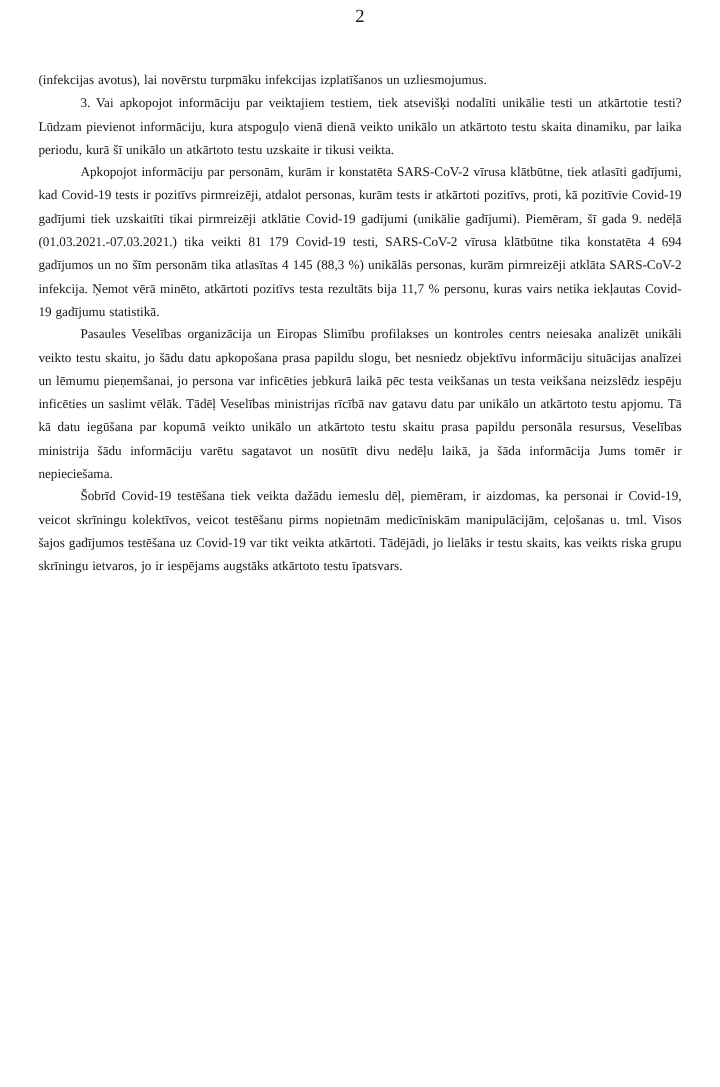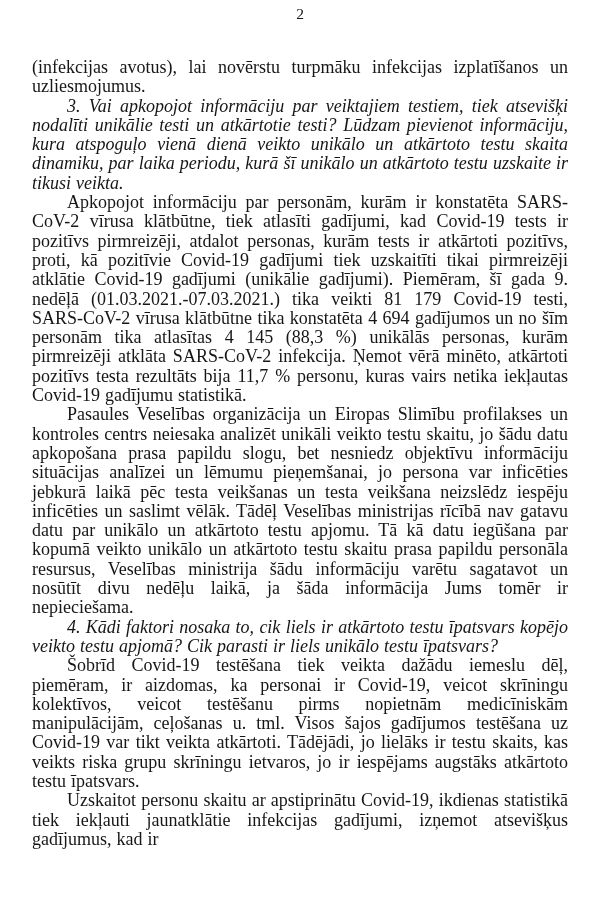--- a/index.html
+++ b/index.html
@@ -28,38 +28,35 @@
     line-height: 16px;
     margin-bottom: 36px;
   }
   .content {
     width: 536px;
   }
   .para {
     margin: 0;
     padding: 0;
     text-align: justify;
-    font-size: 18px;
+    font-size: 11px;
     line-height: 19.3px;
     word-spacing: 0.5px;
   }
   .para.indent {
     text-indent: 35px;
   }
   .para.italic {
-    font-style: italic;
   }
 </style>
 </head>
 <body>
 
 <div class="page">
   <div class="page-number">2</div>
   <div class="content" id="paragraphs-container">
       <p class="para">(infekcijas avotus), lai novērstu turpmāku infekcijas izplatīšanos un uzliesmojumus.</p>
       <p class="para indent italic">3. Vai apkopojot informāciju par veiktajiem testiem, tiek atsevišķi nodalīti unikālie testi un atkārtotie testi? Lūdzam pievienot informāciju, kura atspoguļo vienā dienā veikto unikālo un atkārtoto testu skaita dinamiku, par laika periodu, kurā šī unikālo un atkārtoto testu uzskaite ir tikusi veikta.</p>
       <p class="para indent">Apkopojot informāciju par personām, kurām ir konstatēta SARS-CoV-2 vīrusa klātbūtne, tiek atlasīti gadījumi, kad Covid-19 tests ir pozitīvs pirmreizēji, atdalot personas, kurām tests ir atkārtoti pozitīvs, proti, kā pozitīvie Covid-19 gadījumi tiek uzskaitīti tikai pirmreizēji atklātie Covid-19 gadījumi (unikālie gadījumi). Piemēram, šī gada 9. nedēļā (01.03.2021.-07.03.2021.) tika veikti 81 179 Covid-19 testi, SARS-CoV-2 vīrusa klātbūtne tika konstatēta 4 694 gadījumos un no šīm personām tika atlasītas 4 145 (88,3 %) unikālās personas, kurām pirmreizēji atklāta SARS-CoV-2 infekcija. Ņemot vērā minēto, atkārtoti pozitīvs testa rezultāts bija 11,7 % personu, kuras vairs netika iekļautas Covid-19 gadījumu statistikā.</p>
       <p class="para indent">Pasaules Veselības organizācija un Eiropas Slimību profilakses un kontroles centrs neiesaka analizēt unikāli veikto testu skaitu, jo šādu datu apkopošana prasa papildu slogu, bet nesniedz objektīvu informāciju situācijas analīzei un lēmumu pieņemšanai, jo persona var inficēties jebkurā laikā pēc testa veikšanas un testa veikšana neizslēdz iespēju inficēties un saslimt vēlāk. Tādēļ Veselības ministrijas rīcībā nav gatavu datu par unikālo un atkārtoto testu apjomu. Tā kā datu iegūšana par kopumā veikto unikālo un atkārtoto testu skaitu prasa papildu personāla resursus, Veselības ministrija šādu informāciju varētu sagatavot un nosūtīt divu nedēļu laikā, ja šāda informācija Jums tomēr ir nepieciešama.</p>
-      <p class="para indent italic">4. Kādi faktori nosaka to, cik liels ir atkārtoto testu īpatsvars kopējo veikto testu apjomā? Cik parasti ir liels unikālo testu īpatsvars?</p>
       <p class="para indent">Šobrīd Covid-19 testēšana tiek veikta dažādu iemeslu dēļ, piemēram, ir aizdomas, ka personai ir Covid-19, veicot skrīningu kolektīvos, veicot testēšanu pirms nopietnām medicīniskām manipulācijām, ceļošanas u. tml. Visos šajos gadījumos testēšana uz Covid-19 var tikt veikta atkārtoti. Tādējādi, jo lielāks ir testu skaits, kas veikts riska grupu skrīningu ietvaros, jo ir iespējams augstāks atkārtoto testu īpatsvars.</p>
-      <p class="para indent">Uzskaitot personu skaitu ar apstiprinātu Covid-19, ikdienas statistikā tiek iekļauti jaunatklātie infekcijas gadījumi, izņemot atsevišķus gadījumus, kad ir</p>
     </div>
 </div>
 
 </body></html>

